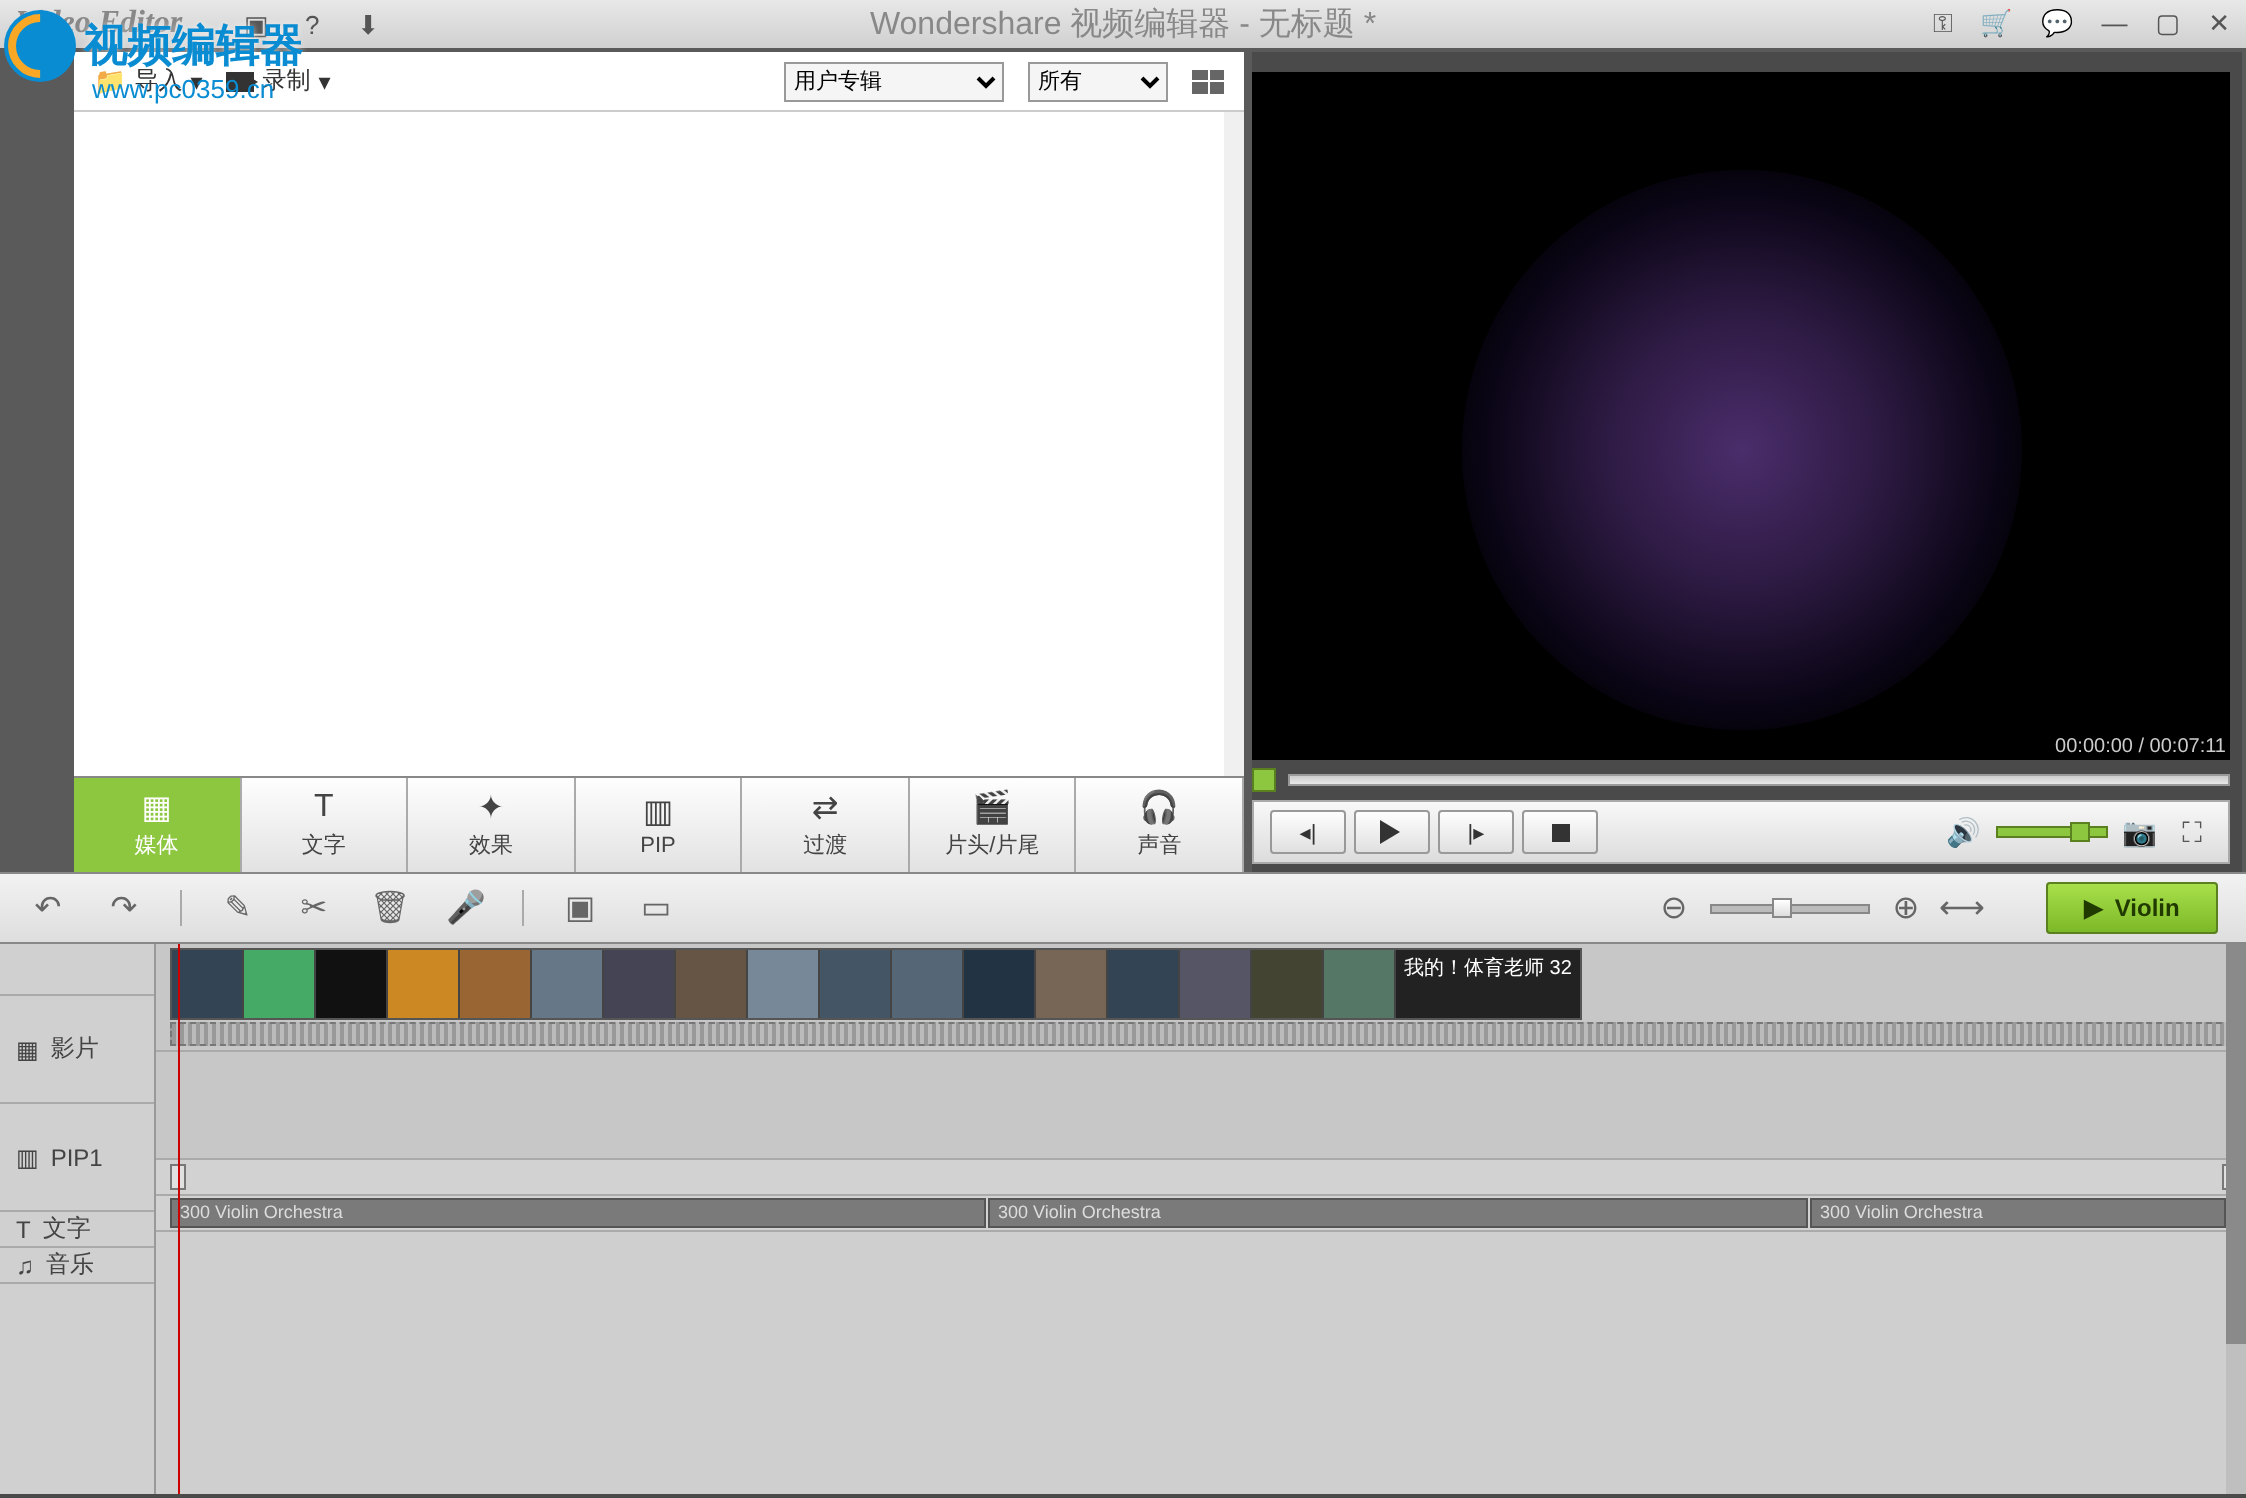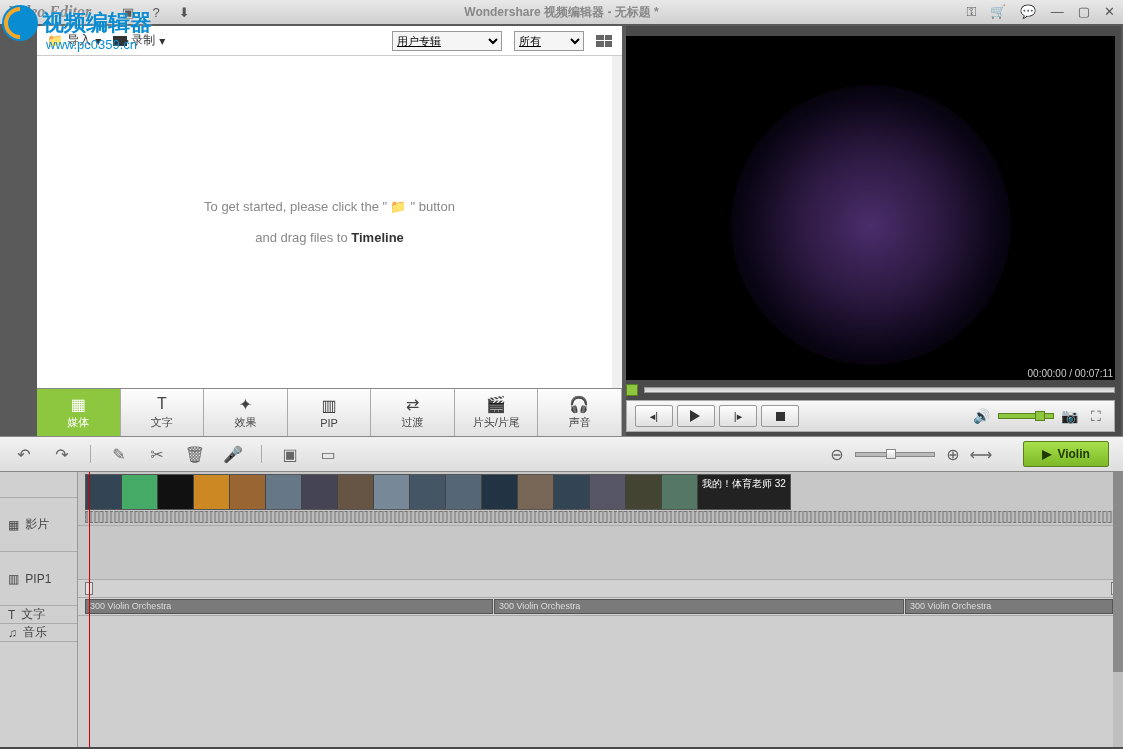--- a/index.html
+++ b/index.html
@@ -3,41 +3,41 @@
 <meta charset="utf-8">
 <style>
 * { margin:0; padding:0; box-sizing:border-box; font-family:Arial,"Microsoft YaHei",sans-serif; }
 body { width:1123px; height:749px; background:#4a4a4a; overflow:hidden; }
 
 
 .titlebar { height:24px; background:linear-gradient(#e8e8e8,#d0d0d0); display:flex; align-items:center; padding:0 8px; font-size:11px; color:#666; position:relative; }
 .titlebar .logo { font-family:Georgia,serif; font-style:italic; font-size:16px; color:#888; font-weight:bold; }
 .titlebar .tb-icons { display:flex; gap:14px; margin-left:30px; }
 .titlebar .tb-icons span { width:14px; height:14px; display:flex; align-items:center; justify-content:center; color:#555; cursor:pointer; font-size:13px; }
-.titlebar .title { position:absolute; left:50%; transform:translateX(-50%); font-size:12px; color:#888;font-weight:bold; }
+.titlebar .title { position:absolute; left:50%; transform:translateX(-50%); font-size:16px; color:#888; }
 .titlebar .right { margin-left:auto; display:flex; gap:14px; }
 .titlebar .right span { cursor:pointer; color:#555; font-size:13px; }
 
 .watermark { position:absolute; top:5px; left:2px; z-index:50; pointer-events:none; display:flex; align-items:center; }
 .wm-logo { width:36px; height:36px; background:#0a8cd2; border-radius:50%; display:flex; align-items:center; justify-content:center; position:relative; }
 .wm-logo::before { content:""; width:24px; height:24px; border:4px solid #f9a825; border-radius:50%; border-top-color:transparent; border-right-color:transparent; transform:rotate(45deg); position:absolute; }
 .wm-text { color:#0a8cd2; font-size:22px; font-weight:bold; margin-left:4px; text-shadow:0 0 3px rgba(255,255,255,.6); }
 .wm-url { position:absolute; top:32px; left:44px; color:#0a8cd2; font-size:13px; font-weight:normal; }
 
 
 .main { display:flex; height:412px; background:#5a5a5a; padding:2px 2px 0 2px; gap:4px; }
 
 
 .media-panel { width:585px; background:#fff; display:flex; flex-direction:column;margin-left:35px; }
 .media-top { height:30px; border-bottom:1px solid #ccc; display:flex; align-items:center; padding:0 10px; gap:12px; font-size:12px; color:#333; }
 .media-top .mbtn { display:flex; align-items:center; gap:4px; cursor:pointer; }
 .media-top .folder-ico { font-size:13px; }
 .media-top .cam-ico { width:14px; height:10px; background:#333; position:relative; display:inline-block; }
 .media-top .cam-ico::after { content:""; position:absolute; right:-5px; top:2px; border:3px solid transparent; border-left:5px solid #333; }
-.media-top select { font-size:11px; height:20px; border:1px solid #999; background:#f5f5f5;text-decoration:underline; }
+.media-top select { font-size:11px; height:20px; border:1px solid #999; background:#f5f5f5; }
 .media-top .sel1 { width:110px; margin-left:auto; }
 .media-top .sel2 { width:70px; }
 .media-top .grid-ico { width:16px; height:12px; display:grid; grid-template-columns:1fr 1fr; grid-template-rows:1fr 1fr; gap:1px; cursor:pointer; }
 .media-top .grid-ico span { background:#666; }
 .media-body { flex:1; display:flex; align-items:center; justify-content:center; color:#888; font-size:13px; line-height:2.4; text-align:center; position:relative; }
 .media-body .scroll-track { position:absolute; right:0; top:0; width:10px; height:100%; background:#f0f0f0; }
 .media-body .timeline-word { color:#333; font-weight:bold; }
 
 
 .tabs { height:48px; display:flex; border-top:1px solid #888; }
@@ -130,24 +130,20 @@
         <select class="sel1"><option>用户专辑</option></select>
         <select class="sel2"><option>所有</option></select>
         <div class="grid-ico">
             <span></span>
             <span></span>
             <span></span>
             <span></span>
           </div>
       </div>
       <div class="media-body">
-        <div>
-          <span>To get started, please click the " </span><span>📁</span><span> " button</span><br>
-          <span>and drag files to </span><span class="timeline-word">Timeline</span>
-        </div>
         <div class="scroll-track"></div>
       </div>
     </div>
     <div class="tabs">
       <div class="tab active">
           <div class="ico">▦</div>
           <span>媒体</span>
         </div>
       <div class="tab">
           <div class="ico">T</div>

